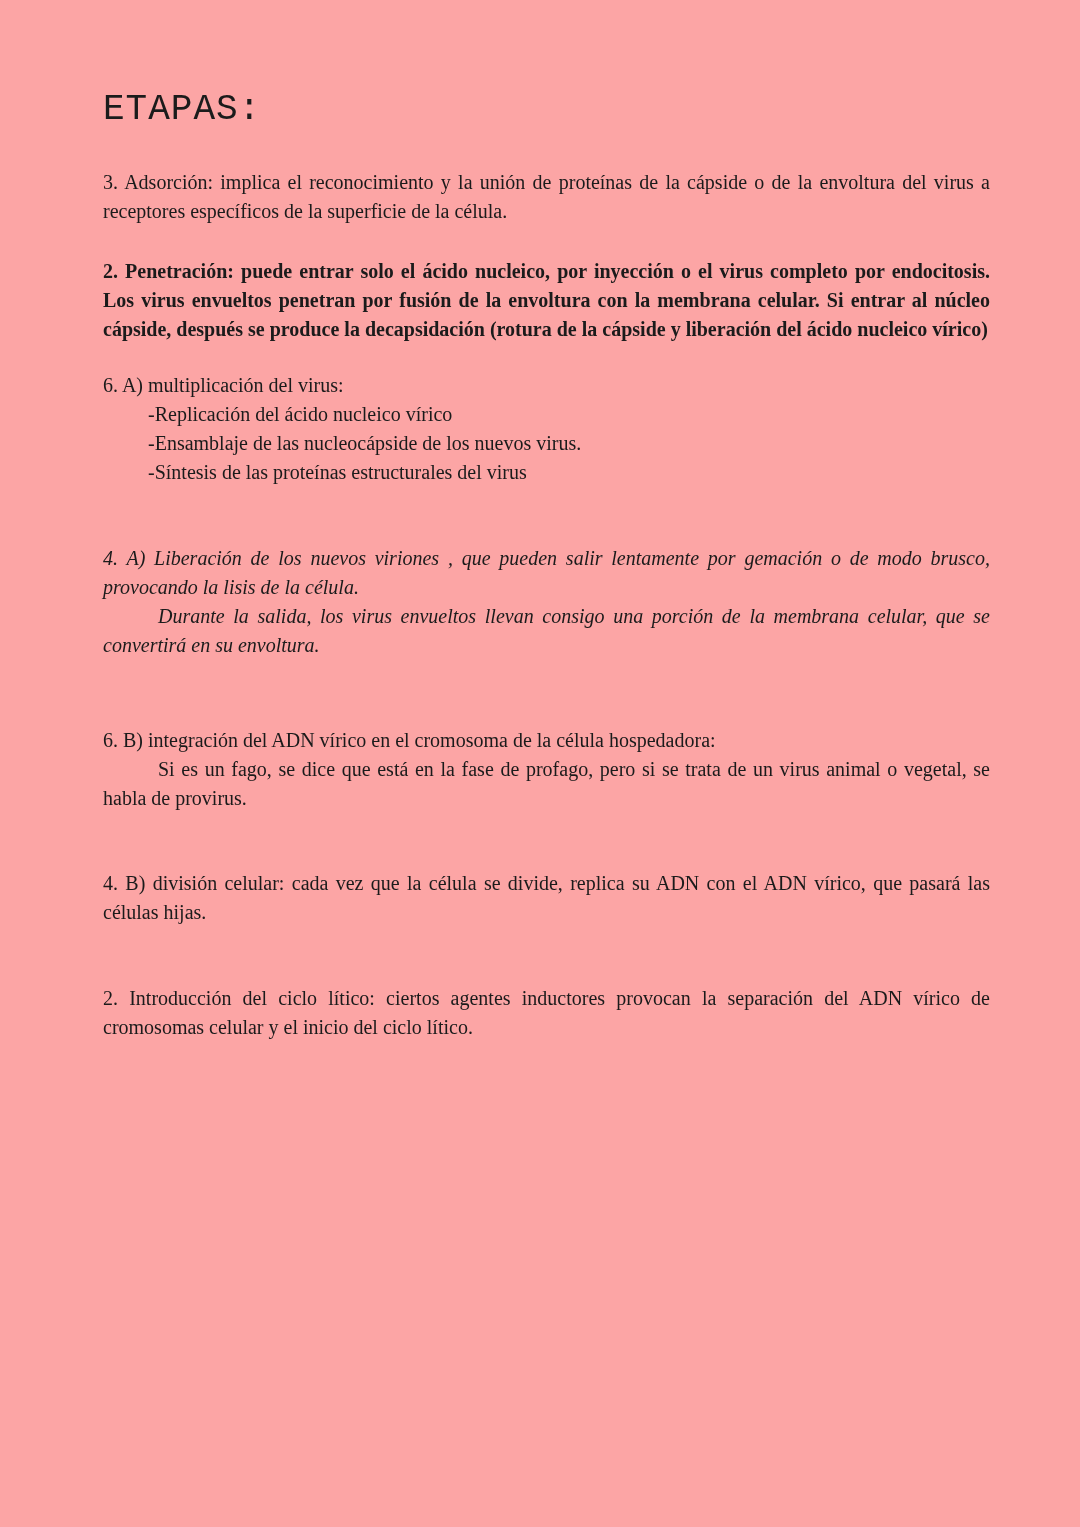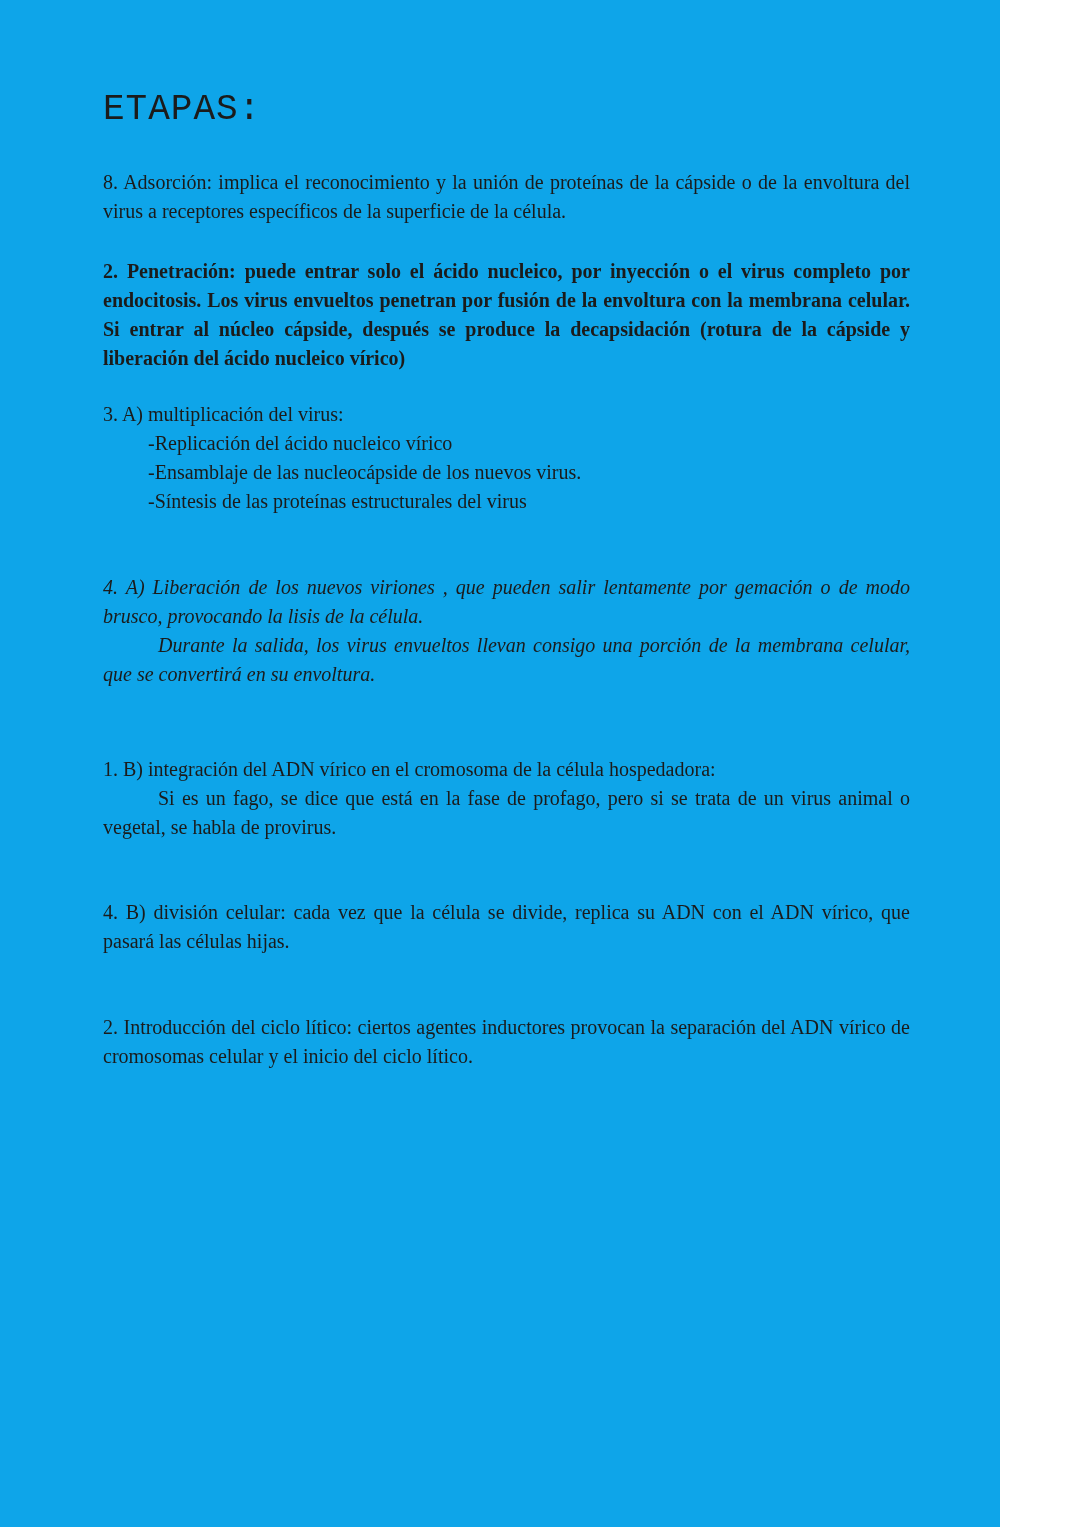--- a/index.html
+++ b/index.html
@@ -2,23 +2,23 @@
 <html><head>
 <meta charset="utf-8">
 <style>
   html, body {
     margin: 0;
     padding: 0;
     background: #ffffff;
   }
   .page {
     position: relative;
-    width: 1000px;
+    width: 1080px;
     height: 1527px;
-    background: #0ea5e9;
+    background: #fca5a5;
     box-sizing: border-box;
     padding: 90px 90px 0 103px;
     color: #1b1b1b;
     font-family: "Liberation Serif", serif;
     font-size: 20px;
     line-height: 29px;
     overflow: hidden;
   }
   .doc-title {
     font-family: "Liberation Mono", "DejaVu Sans Mono", monospace;
@@ -46,38 +46,38 @@
   .gap-large   { margin-bottom: 66px; font-style: italic; }
   .gap-mid2    { margin-bottom: 56px; }
 </style>
 </head>
 <body>
 
 <div class="page">
 
   <h1 class="doc-title">ETAPAS:</h1>
 
-  <p class="para gap-small">8. Adsorción: implica el reconocimiento y la unión de proteínas de la cápside o de la envoltura del virus a receptores específicos de la superficie de la célula.</p>
+  <p class="para gap-small">3. Adsorción: implica el reconocimiento y la unión de proteínas de la cápside o de la envoltura del virus a receptores específicos de la superficie de la célula.</p>
 
   <p class="para gap-small2">2. Penetración: puede entrar solo el ácido nucleico, por inyección o el virus completo por endocitosis. Los virus envueltos penetran por fusión de la envoltura con la membrana celular. Si entrar al núcleo cápside, después se produce la decapsidación (rotura de la cápside y liberación del ácido nucleico vírico)</p>
 
   <div class="gap-mid">
-    <p class="para">3. A) multiplicación del virus:</p>
+    <p class="para">6. A) multiplicación del virus:</p>
     <p class="sub-item">-Replicación del ácido nucleico vírico</p>
     <p class="sub-item">-Ensamblaje de las nucleocápside de los nuevos virus.</p>
     <p class="sub-item">-Síntesis de las proteínas estructurales del virus</p>
   </div>
 
   <div class="gap-large">
     <p class="para">4. A) Liberación de los nuevos viriones , que pueden salir lentamente por gemación o de modo brusco, provocando la lisis de la célula.</p>
     <p class="para first-indent">Durante la salida, los virus envueltos llevan consigo una porción de la membrana celular, que se convertirá en su envoltura.</p>
   </div>
 
   <div class="gap-mid2">
-    <p class="para">1. B) integración del ADN vírico en el cromosoma de la célula hospedadora:</p>
+    <p class="para">6. B) integración del ADN vírico en el cromosoma de la célula hospedadora:</p>
     <p class="para first-indent">Si es un fago, se dice que está en la fase de profago, pero si se trata de un virus animal o vegetal, se habla de provirus.</p>
   </div>
 
   <p class="para gap-mid">4. B) división celular: cada vez que la célula se divide, replica su ADN con el ADN vírico, que pasará las células hijas.</p>
 
   <p class="para">2. Introducción del ciclo lítico: ciertos agentes inductores provocan la separación del ADN vírico de cromosomas celular y el inicio del ciclo lítico.</p>
 
 </div>
 
 </body></html>

